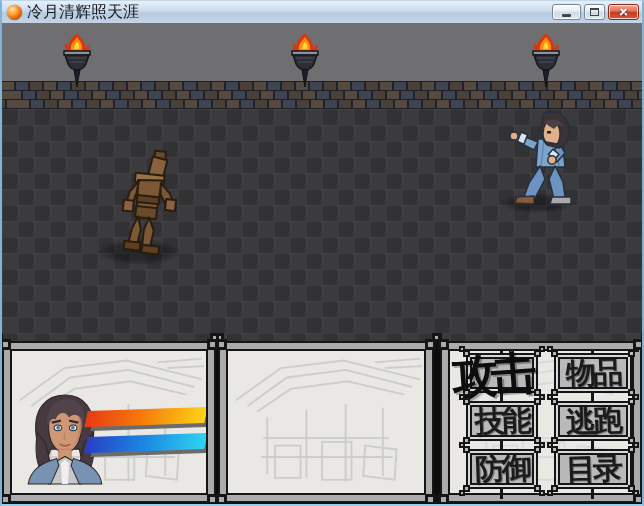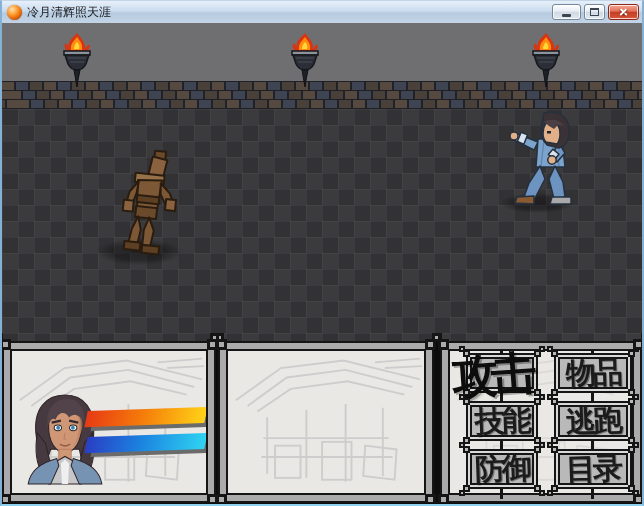--- a/index.html
+++ b/index.html
@@ -6,21 +6,21 @@
   *{box-sizing:border-box;}
 
   
   #window{position:relative;width:644px;height:506px;border:2px solid #84b2d4;border-top:1px solid #c2d6e8;
           border-bottom-color:#8fd2ef;background:#0e0e0e;overflow:hidden;}
   .titlebar{position:relative;height:22px;display:flex;align-items:center;padding:0 3px;
             background:linear-gradient(#e7f0fa,#cbdcee 45%,#b7cbe0 55%,#c3d4e6);}
   .app-icon{width:15px;height:15px;border-radius:50%;margin:0 5px 0 2px;
             background:radial-gradient(circle at 35% 30%,#ffe2b0,#ff9a2a 38%,#d85a06 70%,#8a3200 95%);
             box-shadow:0 0 1px #6a3a00;}
-  .title-text{font-size:12px;color:#15181c;flex:1;line-height:20px;}
+  .title-text{font-size:16px;color:#15181c;flex:1;line-height:20px;}
   .win-btn{width:29px;height:16px;margin-left:3px;border:1px solid #76879a;border-radius:3px;
            background:linear-gradient(#fdfefe,#e8edf3 45%,#d0dae4 50%,#e0e7ef);
            display:flex;align-items:center;justify-content:center;cursor:pointer;
            box-shadow:inset 0 0 0 1px rgba(255,255,255,.75);}
   .win-btn.maximize{width:21px;}
   .win-btn.close{width:31px;border-color:#8e271a;
            background:linear-gradient(#f2a796,#e2715a 45%,#c23d24 50%,#d8573a);}
   .glyph-min{width:9px;height:3px;background:#3c4650;margin-top:6px;border-radius:1px;}
   .glyph-max{width:9px;height:8px;border:1px solid #3c4650;border-top:2px solid #3c4650;background:transparent;}
   .glyph-x{position:relative;width:11px;height:11px;}

